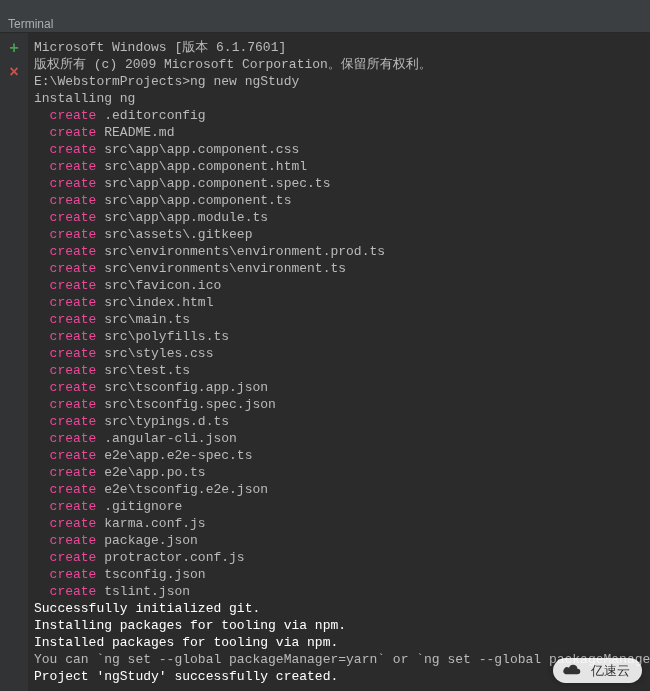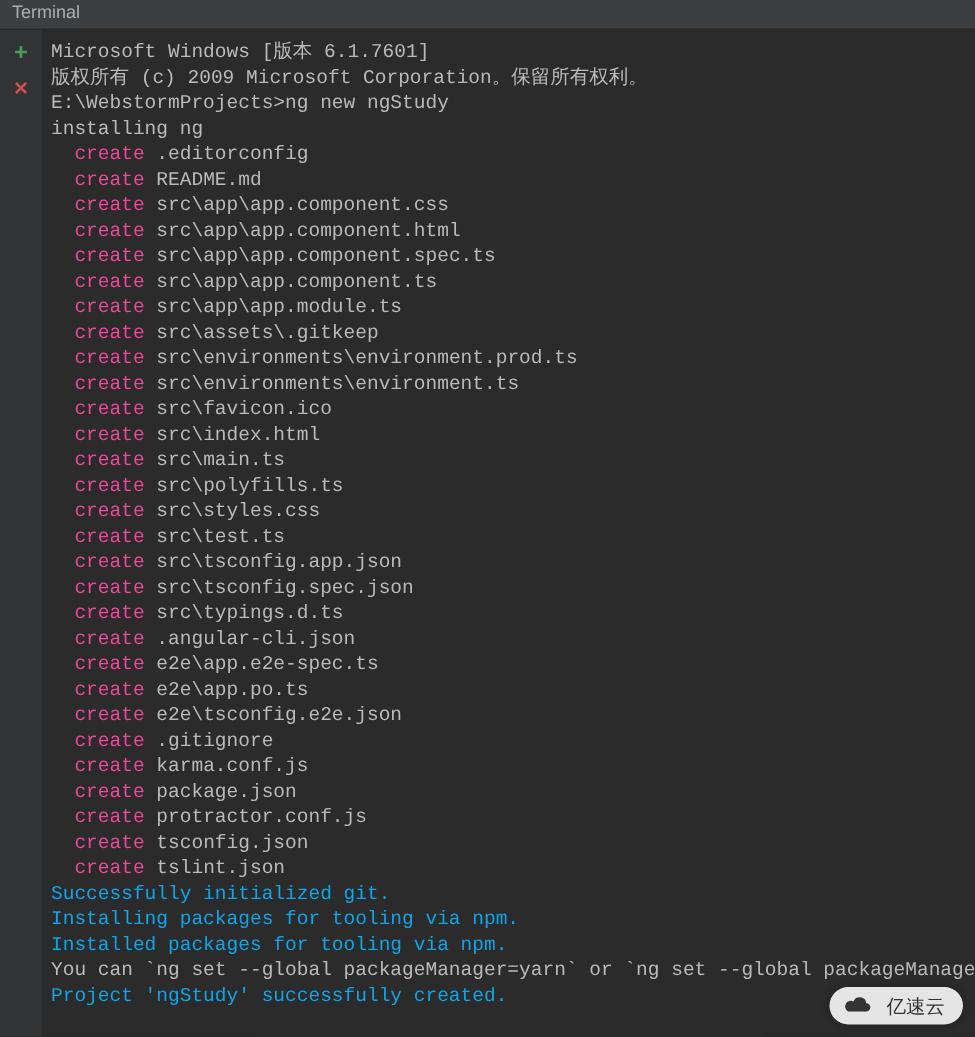--- a/index.html
+++ b/index.html
@@ -14,21 +14,21 @@
       line-height: 17px;
       color: #bababa;
       width: 650px;
       height: 691px;
       overflow: hidden;
       position: relative;
     }
     .title-bar {
       background: #3c3f41;
       height: 20px;
-      padding: 0 8px;
+      padding: 16px 8px;
       color: #adadad;
       font-family: "Segoe UI", Arial, sans-serif;
       font-size: 12px;
       border-bottom: 1px solid #282828;
     }
     .content {
       display: flex;
       height: calc(100% - 20px);
     }
     .gutter {
@@ -54,21 +54,21 @@
     .icon-close { color: #c75450; }
     .terminal {
       flex: 1;
       background: #2b2b2b;
       padding: 6px 6px;
       white-space: pre;
       overflow: hidden;
     }
     .line { display: block; }
     .keyword { color: #ec4899; }
-    .string { color: #0ea5e9; }
+    .string { color: #ffffff; }
     .watermark {
       position: absolute;
       bottom: 8px;
       right: 8px;
       background: rgba(255,255,255,0.88);
       border-radius: 18px;
       padding: 4px 12px 4px 8px;
       display: flex;
       align-items: center;
       gap: 8px;

